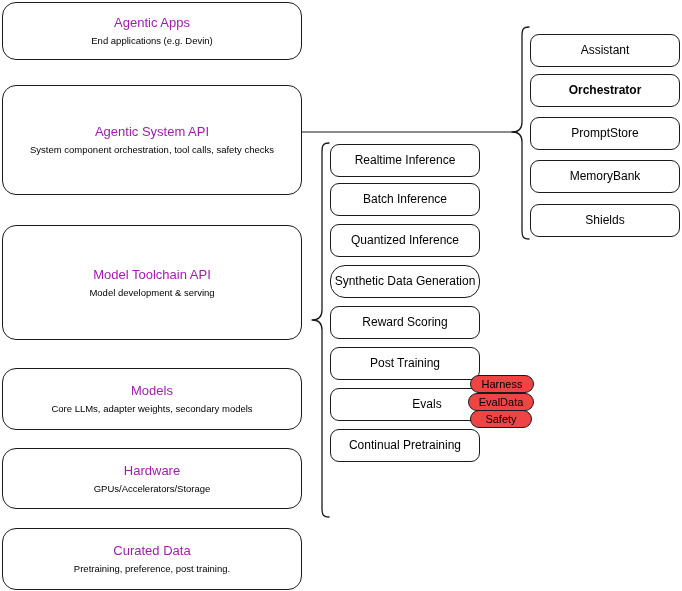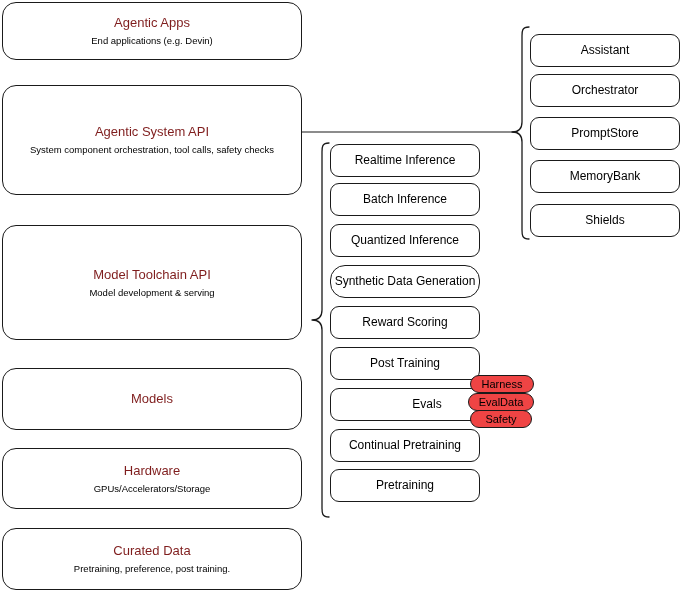--- a/index.html
+++ b/index.html
@@ -28,21 +28,21 @@
     align-items: center;
     justify-content: center;
     text-align: center;
   }
   .layer {
     border-radius: 14px;
   }
   .layer .title {
     font-size: 13px;
     line-height: 16px;
-    color: #7f1d1d;
+    color: #a21caf;
   }
   .layer .subtitle {
     font-size: 9.5px;
     line-height: 13px;
     margin-top: 3px;
     color: #000;
   }
   .chip {
     border-radius: 9px;
     font-size: 12px;
@@ -86,20 +86,21 @@
     <div class="subtitle">System component orchestration, tool calls, safety checks</div>
   </div>
 
   <div class="node layer" style="left:2px; top:225px; width:300px; height:115px;">
     <div class="title">Model Toolchain API</div>
     <div class="subtitle">Model development &amp; serving</div>
   </div>
 
   <div class="node layer" style="left:2px; top:368px; width:300px; height:62px;">
     <div class="title">Models</div>
+    <div class="subtitle">Core LLMs, adapter weights, secondary models</div>
   </div>
 
   <div class="node layer" style="left:2px; top:448px; width:300px; height:61px;">
     <div class="title">Hardware</div>
     <div class="subtitle">GPUs/Accelerators/Storage</div>
   </div>
 
   <div class="node layer" style="left:2px; top:528px; width:300px; height:62px;">
     <div class="title">Curated Data</div>
     <div class="subtitle">Pretraining, preference, post training.</div>
@@ -113,21 +114,21 @@
 
   <div class="brace" style="left:508px; top:26px; width:24px; height:214px;">
     <svg width="24" height="214" viewBox="0 0 24 214">
       <path d="M21,1 C14,1 14,5 14,10 L14,96 C14,103 11,106 4,106 C11,106 14,109 14,116 L14,204 C14,209 14,213 21,213" fill="none" stroke="#1a1a1a" stroke-width="1.3" stroke-linecap="round" stroke-linejoin="round"></path>
     </svg>
   </div>
 
   <div class="node chip" style="left:530px; top:34px; width:150px; height:33px;text-align:center;">
     <span>Assistant</span>
   </div>
-  <div class="node chip" style="left:530px; top:74px; width:150px; height:33px;">
+  <div class="node chip" style="left:530px; top:74px; width:150px; height:33px;font-weight:bold;">
     <span>Orchestrator</span>
   </div>
   <div class="node chip" style="left:530px; top:117px; width:150px; height:33px;">
     <span>PromptStore</span>
   </div>
   <div class="node chip" style="left:530px; top:160px; width:150px; height:33px;">
     <span>MemoryBank</span>
   </div>
   <div class="node chip" style="left:530px; top:204px; width:150px; height:33px;">
     <span>Shields</span>
@@ -156,23 +157,20 @@
   </div>
   <div class="node chip" style="left:330px; top:347px; width:150px; height:33px;">
     <span>Post Training</span>
   </div>
   <div class="node chip" style="left:330px; top:388px; width:150px; height:33px;padding-left:44px;">
     <span>Evals</span>
   </div>
   <div class="node chip" style="left:330px; top:429px; width:150px; height:33px;">
     <span>Continual Pretraining</span>
   </div>
-  <div class="node chip" style="left:330px; top:469px; width:150px; height:33px;">
-    <span>Pretraining</span>
-  </div>
 
   <div class="pill" style="left:470px; top:375px; width:64px; height:18px;">
     <span>Harness</span>
   </div>
   <div class="pill" style="left:468px; top:393px; width:66px; height:18px;">
     <span>EvalData</span>
   </div>
   <div class="pill" style="left:470px; top:410px; width:62px; height:18px;">
     <span>Safety</span>
   </div>

